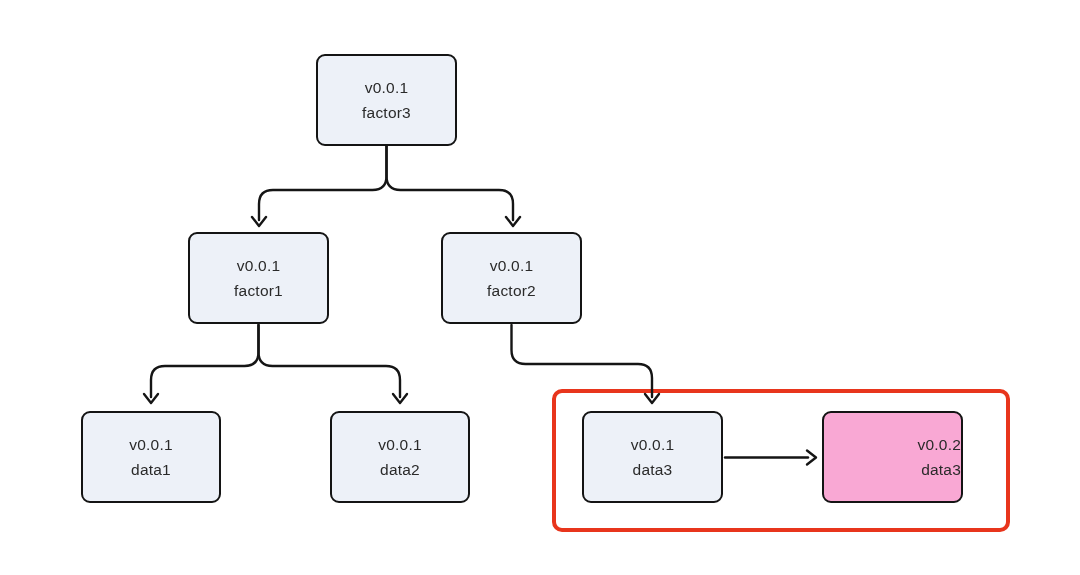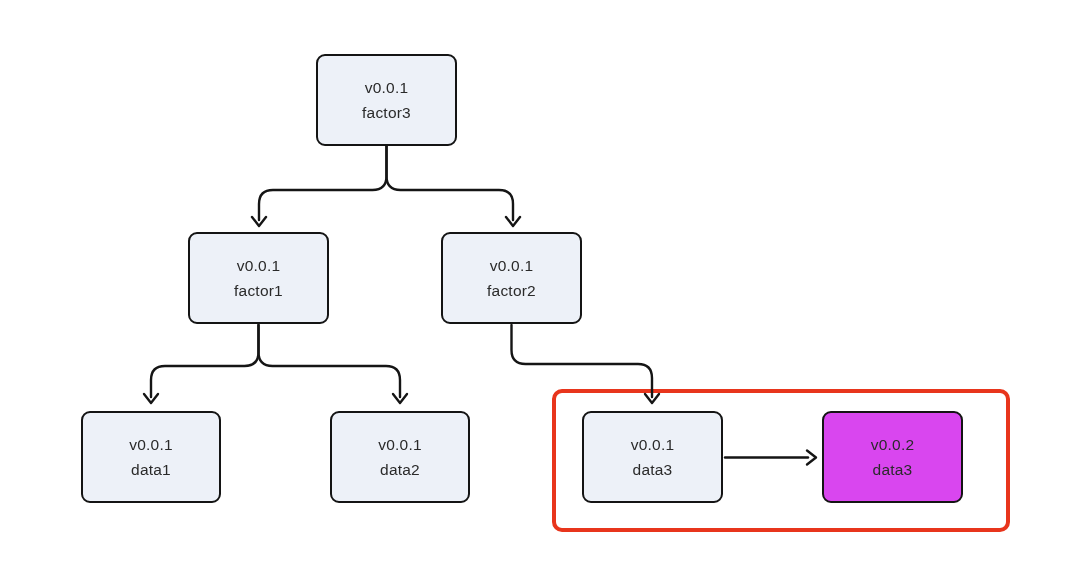--- a/index.html
+++ b/index.html
@@ -43,21 +43,21 @@
     display: flex;
     flex-direction: column;
     align-items: center;
     justify-content: center;
     gap: 7px;
     z-index: 2;
     font-size: 15.5px;
     color: #2a2a2a;
     letter-spacing: 0.2px;
   }
-  .node.updated { background: #d946ef; }
+  .node.updated { background: #f9a8d4; align-items: flex-end; }
   .node .line { display: block; white-space: nowrap; }
   #highlight-rect {
     position: absolute;
     left: 552px;
     top: 389px;
     width: 458px;
     height: 143px;
     box-sizing: border-box;
     border: 4px solid #e8351c;
     border-radius: 10px;

